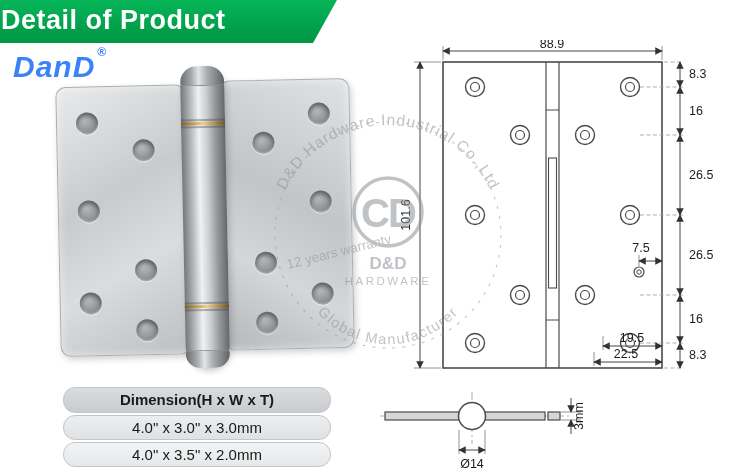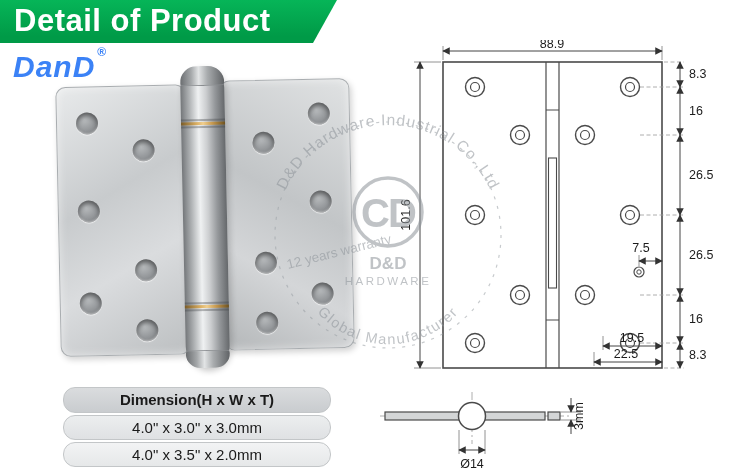--- a/index.html
+++ b/index.html
@@ -4,22 +4,22 @@
 <style>
   * { margin:0; padding:0; box-sizing:border-box; }
   html,body { width:750px; height:474px; }
   body { position:relative; background:#fff; font-family:"Liberation Sans", sans-serif; overflow:hidden; }
 
   
   .banner {
     position:absolute; left:0; top:0; width:337px; height:43px;
     background:linear-gradient(180deg,#06b558 0%,#009a47 85%);
     clip-path:polygon(0 0,100% 0,calc(100% - 24px) 100%,0 100%);
-    color:#fff; font-size:31px; font-weight:bold; letter-spacing:.5px;
-    line-height:41px; padding-left:14px;
+    color:#fff; font-size:27px; font-weight:bold; letter-spacing:.5px;
+    line-height:41px; padding-left:1px;
   }
 
   
   .logo { position:absolute; left:13px; top:50px; color:#3b82f6;
     font-style:italic; font-weight:bold; font-size:30px; letter-spacing:1px; }
   .logo sup { font-size:12px; font-style:normal; position:relative; top:-10px; left:2px; }
 
   
   .photo { position:absolute; left:48px; top:66px; width:312px; height:302px; transform:rotate(-1.2deg); }
   .plate { position:absolute; border-radius:10px; border:1px solid #a9adb0; }

